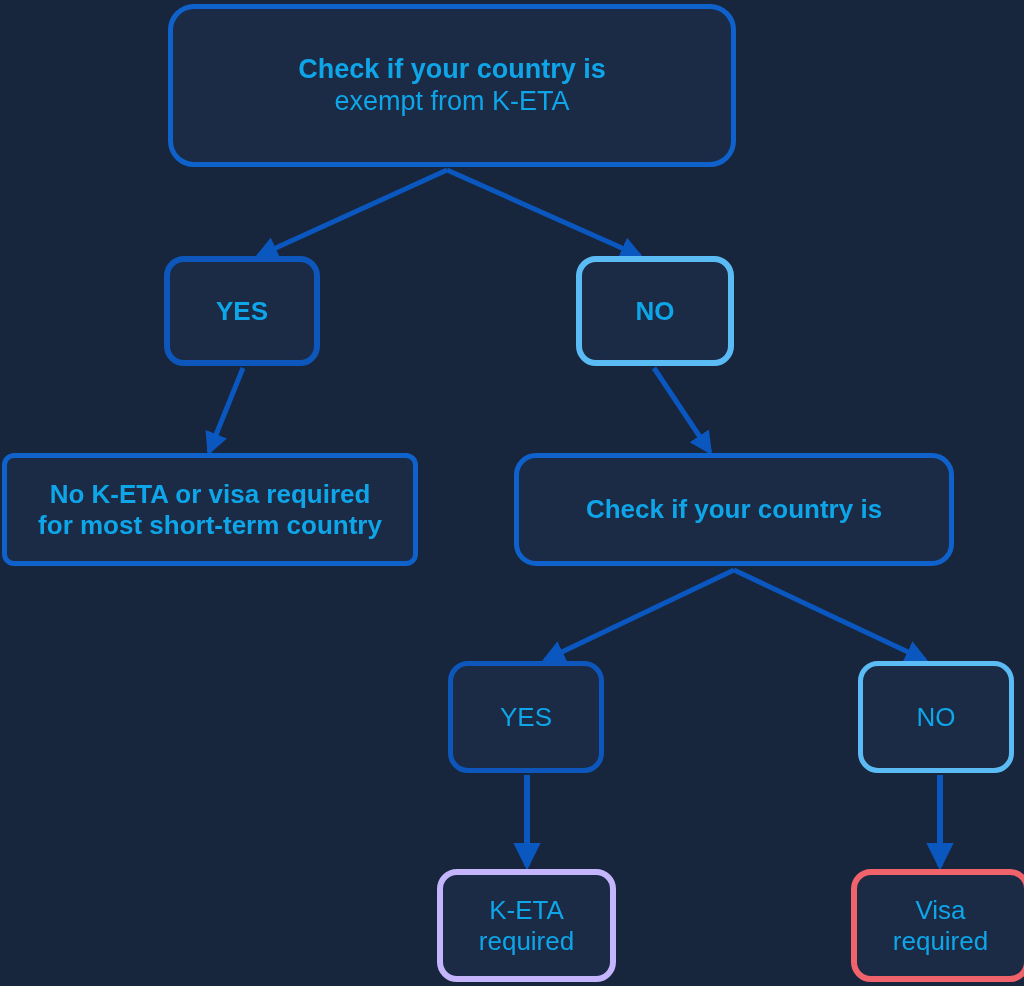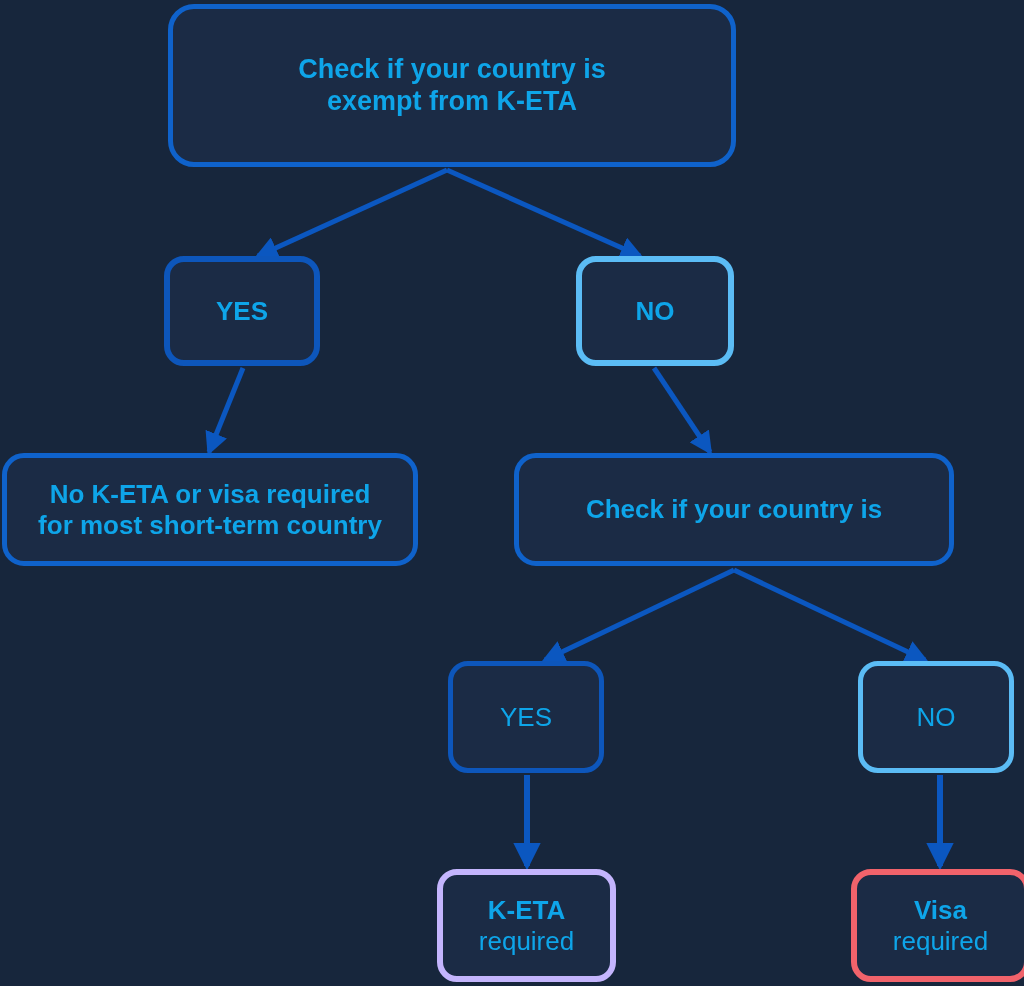--- a/index.html
+++ b/index.html
@@ -30,21 +30,21 @@
     flex-direction: column;
     align-items: center;
     justify-content: center;
     text-align: center;
     background: #1b2b45;
     color: #0ea5e9;
     line-height: 1.18;
     z-index: 2;
   }
   .node .ln { display: block; white-space: nowrap; }
-  .b { font-weight: bold; }
+  .b { font-weight: normal; }
 
   
   #node-check-exempt {
     left: 168px; top: 4px; width: 568px; height: 163px;
     border: 5px solid #0f62cb;
     border-radius: 26px;
     font-size: 27px;
     font-weight: 600;
   }
   #node-exempt-yes {
@@ -57,21 +57,21 @@
   #node-exempt-no {
     left: 576px; top: 256px; width: 158px; height: 110px;
     border: 6px solid #5bbcf5;
     border-radius: 20px;
     font-size: 26px;
     font-weight: bold;
   }
   #node-no-keta-visa {
     left: 2px; top: 453px; width: 416px; height: 113px;
     border: 5px solid #0f62cb;
-    border-radius: 22px;
+    border-radius: 12px;
     font-size: 26px;
     font-weight: bold;
   }
   #node-check-visafree {
     left: 514px; top: 453px; width: 440px; height: 113px;
     border: 5px solid #0f62cb;
     border-radius: 22px;
     font-size: 26px;
     font-weight: 600;
   }

